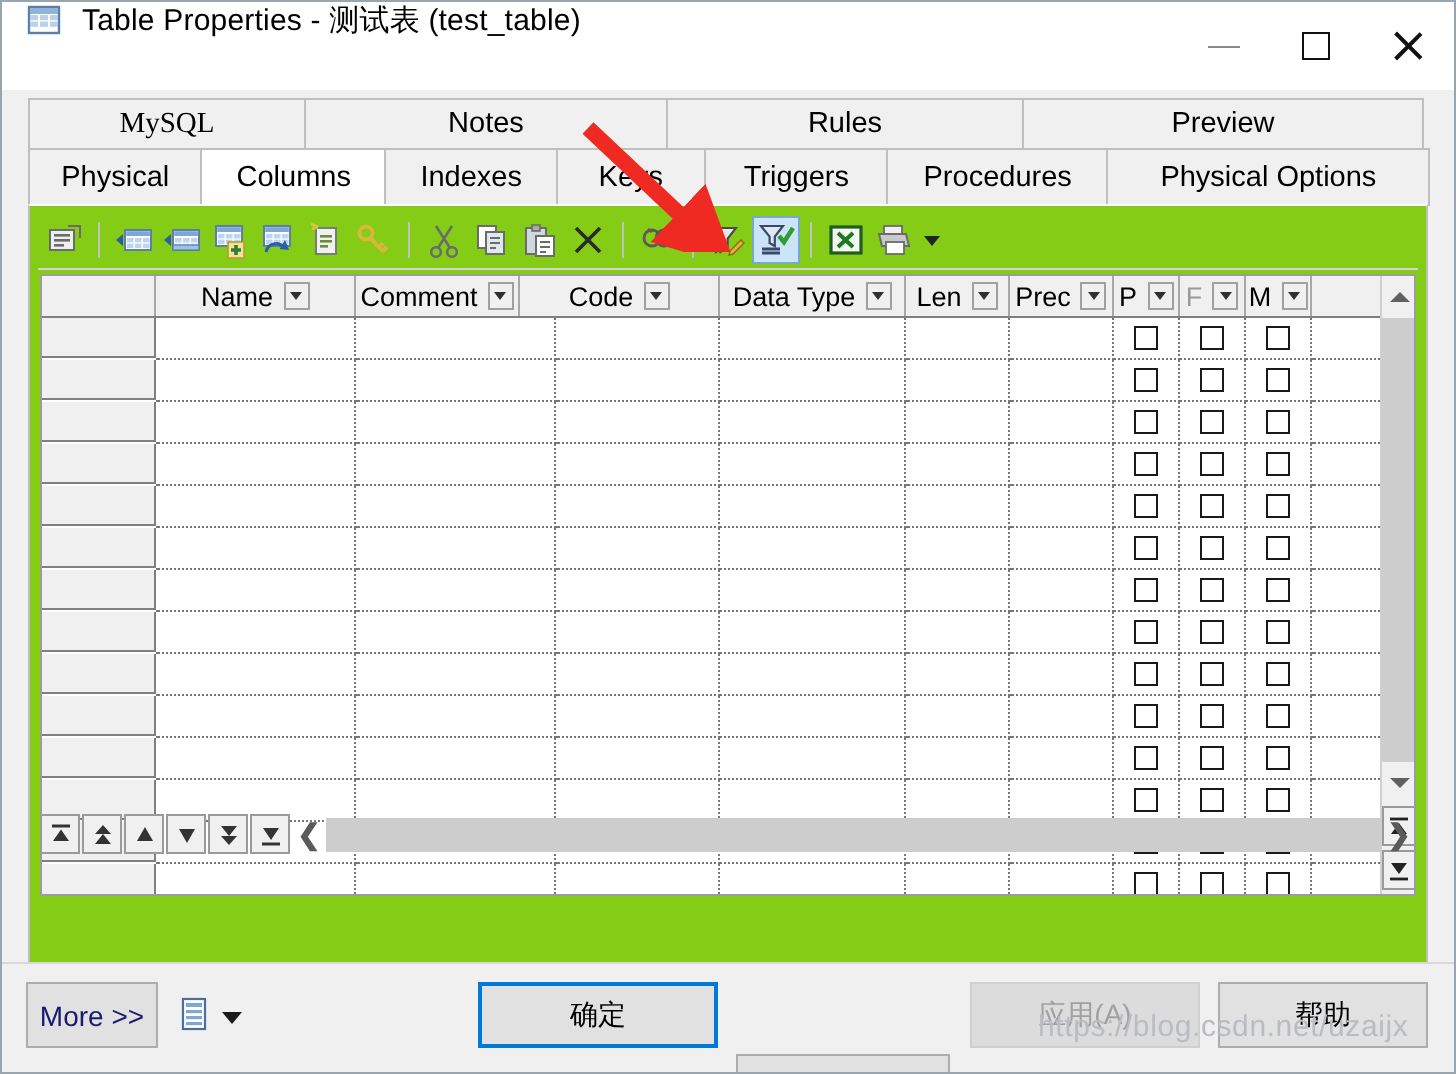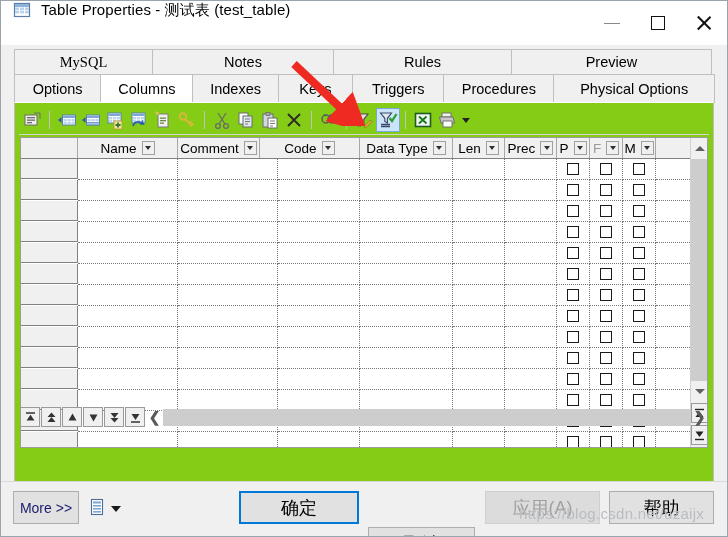--- a/index.html
+++ b/index.html
@@ -263,21 +263,21 @@
     width: 726px; height: 56px;
     background: #f0f0f0;
     border-top: 1px solid #d8d8d8;
     box-sizing: border-box;
   }
   .btn {
     position: absolute;
     background: #e1e1e1;
     border: 1px solid #adadad;
     box-sizing: border-box;
-    font-size: 18px; color: #000;
+    font-size: 14px; color: #000;
     display: flex; align-items: center; justify-content: center;
     cursor: default;
   }
   .btn.primary { border: 2px solid #0078d7; background: #e1e1e1; }
   .btn.disabled { color: #a0a0a0; background: #dcdcdc; border-color: #cfcfcf; }
   .btn-more {
     left: 12px; top: 490px; width: 66px; height: 33px;
     font-size: 14px; color: #1a1a6e;
   }
   .btn-ok    { left: 238px; top: 490px; width: 120px; height: 33px; }
@@ -345,21 +345,21 @@
   </div>
 
   <div class="tabstrip">
     <div class="tabrow row1" id="tabrow1">
         <div class="tab" style="width: 139px; font-family: Liberation Serif, serif;">MySQL</div>
         <div class="tab" style="width: 182px;">Notes</div>
         <div class="tab" style="width: 179px;">Rules</div>
         <div class="tab" style="width: 201px;">Preview</div>
       </div>
     <div class="tabrow row2" id="tabrow2">
-        <div class="tab" style="width: 88px;">Options</div>
+        <div class="tab" style="width: 88px;">Physical</div>
         <div class="tab selected" style="width: 94px;">Columns</div>
         <div class="tab" style="width: 87px;">Indexes</div>
         <div class="tab" style="width: 76px;">Keys</div>
         <div class="tab" style="width: 93px;">Triggers</div>
         <div class="tab" style="width: 112px;">Procedures</div>
         <div class="tab" style="width: 163px;">Physical Options</div>
       </div>
   </div>
 
   <div class="panel">

